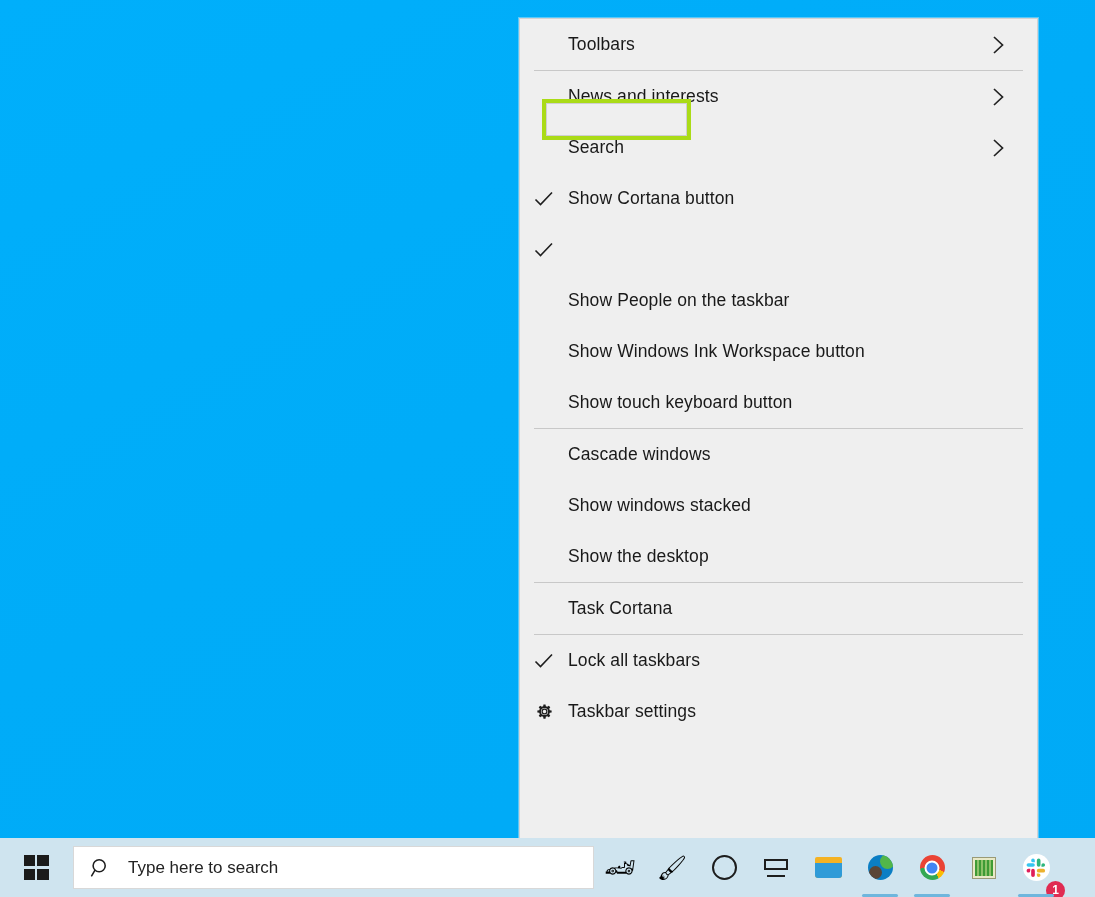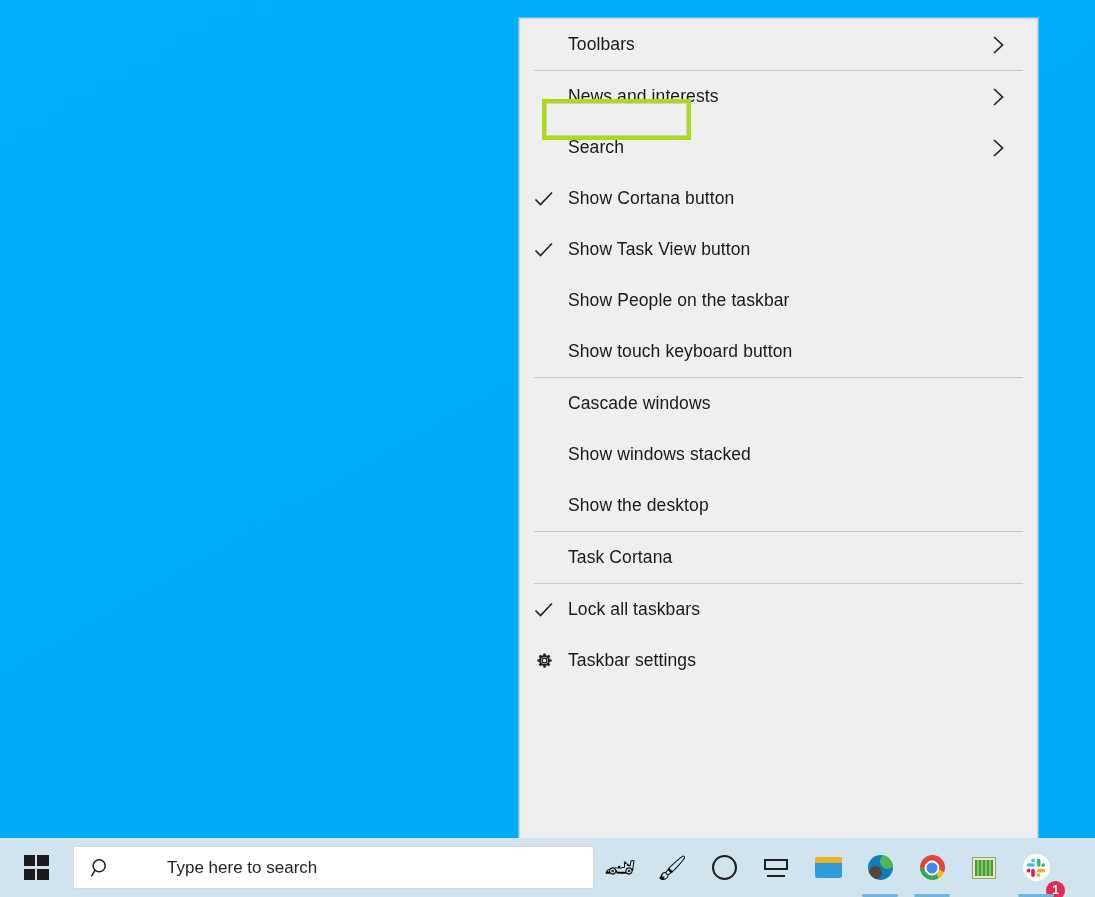--- a/index.html
+++ b/index.html
@@ -160,21 +160,20 @@
   #search-box .mag {
     width: 54px;
     min-width: 54px;
     display: flex;
     align-items: center;
     justify-content: center;
   }
   #search-box .ph {
     font-size: 17px;
     color: #232323;
-    margin-left: 39px;
   }
 
   .tb-icons {
     display: flex;
     align-items: center;
     height: 59px;
     flex: 1;
   }
   .tb-icon {
     width: 52px;
@@ -358,30 +357,34 @@
       <span class="label">Show Cortana button</span>
       <span class="chev"></span>
     </div>
 
     <div class="menu-item">
       <span class="gutter glyph-check">
         <svg width="20" height="16" viewBox="0 0 20 16">
             <path d="M1.5 8.5 L6.5 13.5 L18 1.5" fill="none" stroke="#1e1e1e" stroke-width="1.6"></path>
           </svg>
       </span>
-      <span class="label">Show Task View button</span>
       <span class="chev"></span>
     </div>
 
     <div class="menu-item">
       <span class="gutter"></span>
       <span class="label">Show People on the taskbar</span>
       <span class="chev"></span>
     </div>
 
+    <div class="menu-item">
+      <span class="gutter"></span>
+      <span class="label">Show Windows Ink Workspace button</span>
+      <span class="chev"></span>
+    </div>
 
     <div class="menu-item">
       <span class="gutter"></span>
       <span class="label">Show touch keyboard button</span>
       <span class="chev"></span>
     </div>
   </div>
   <div class="sep"></div>
 
   <div class="menu-group">

